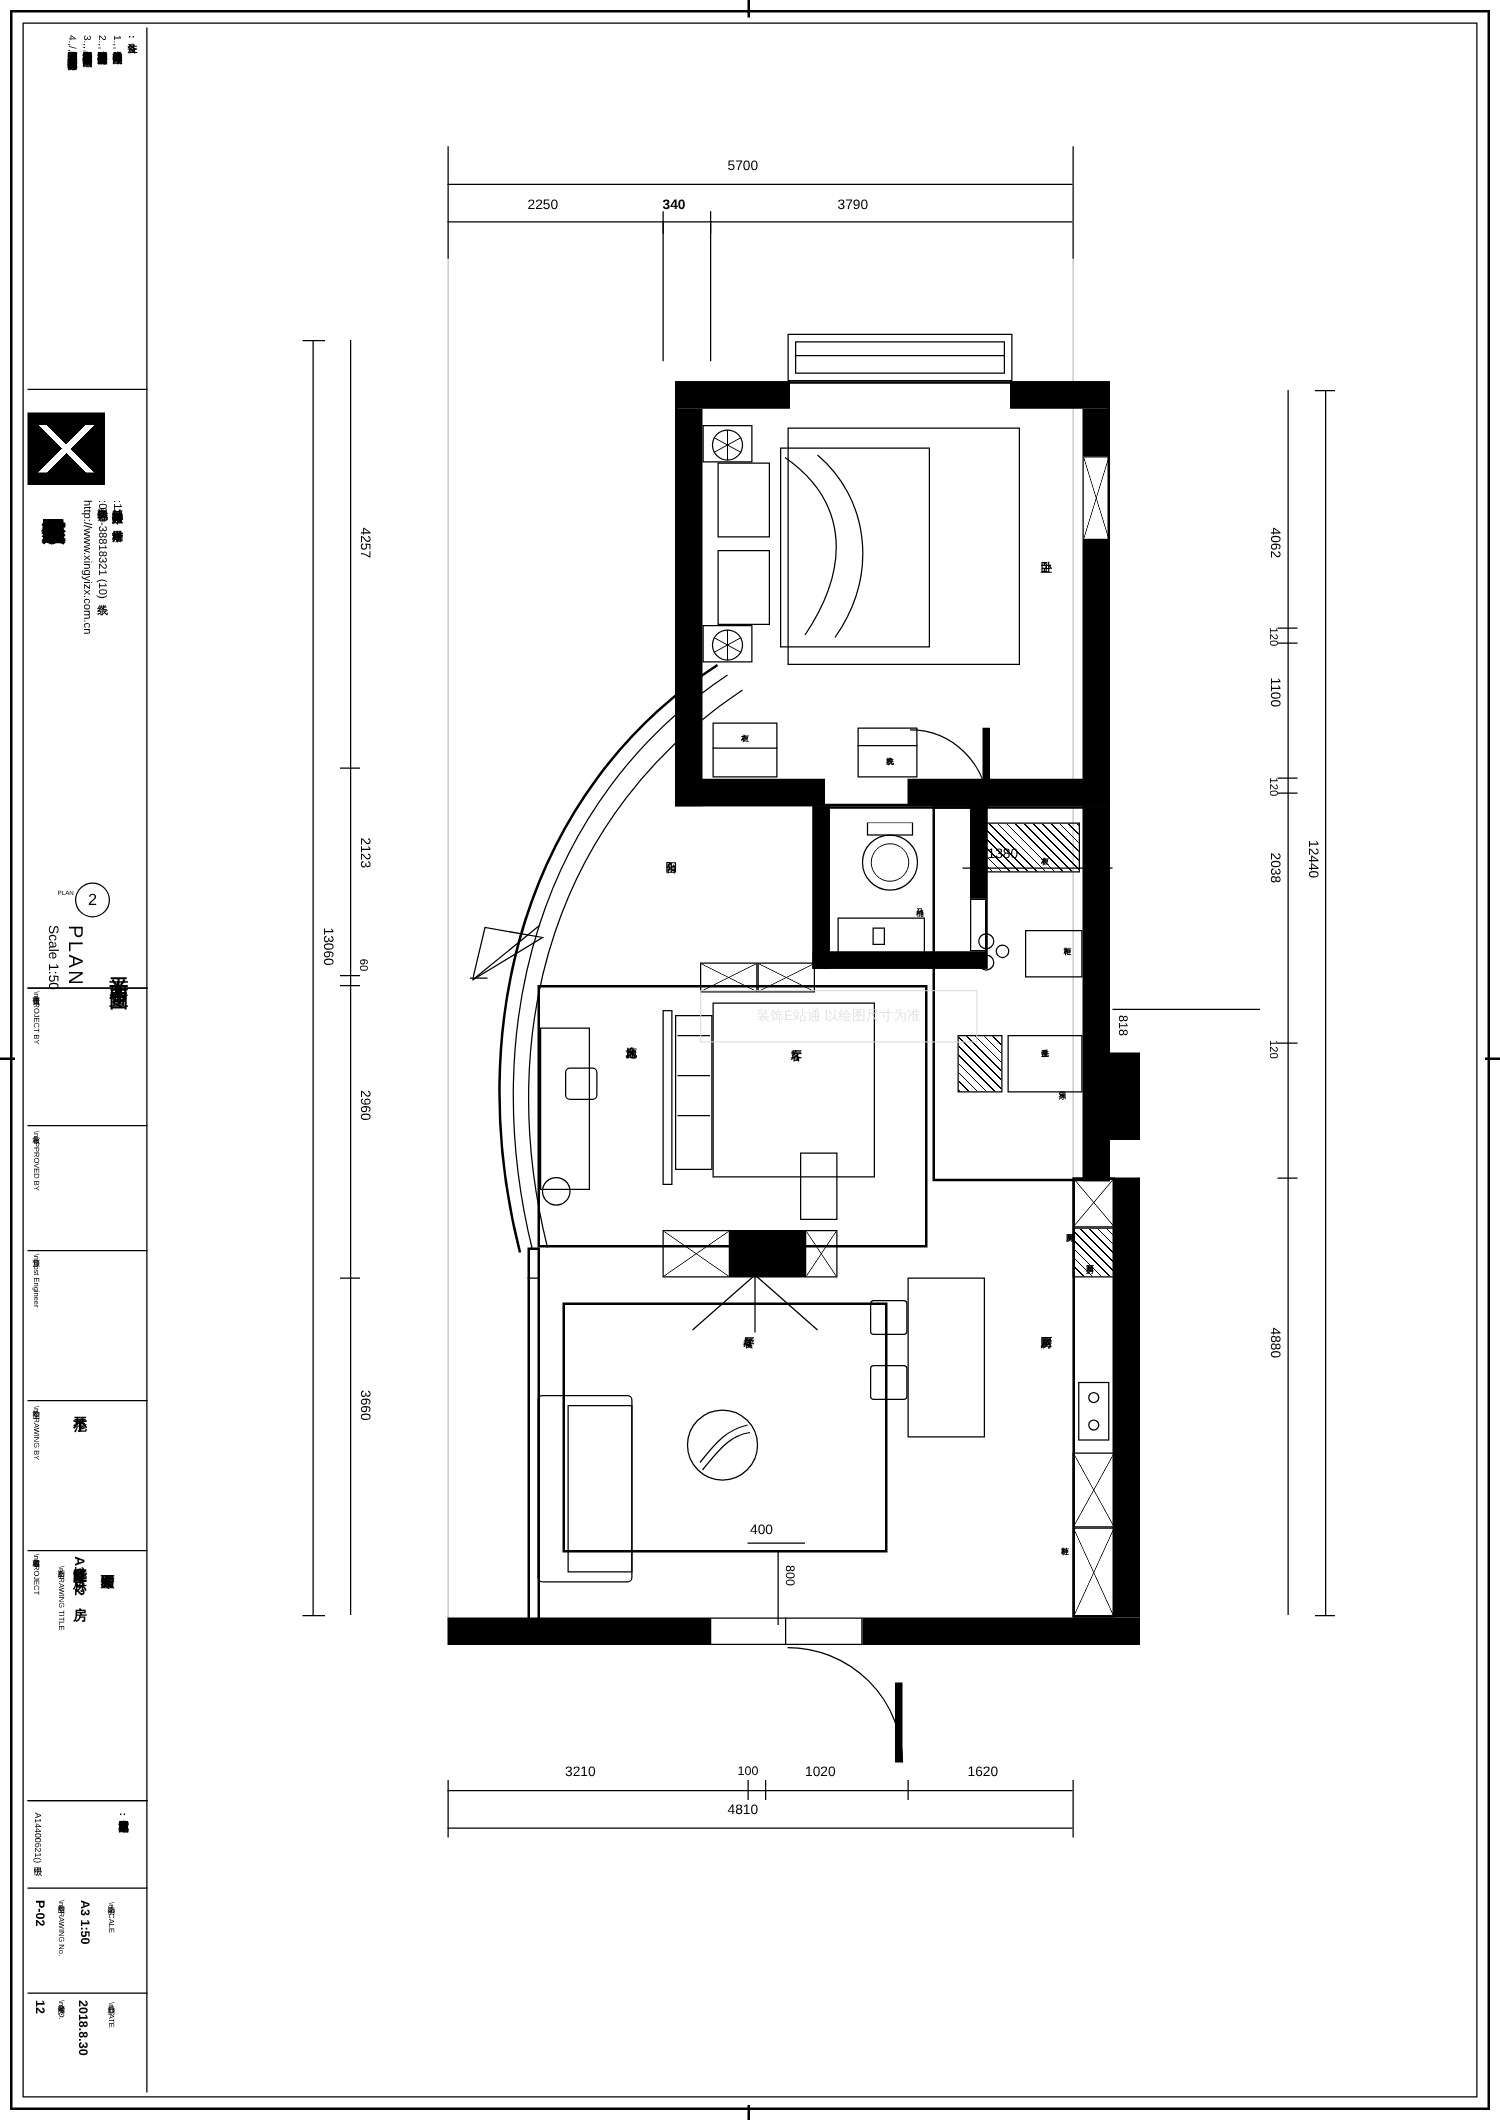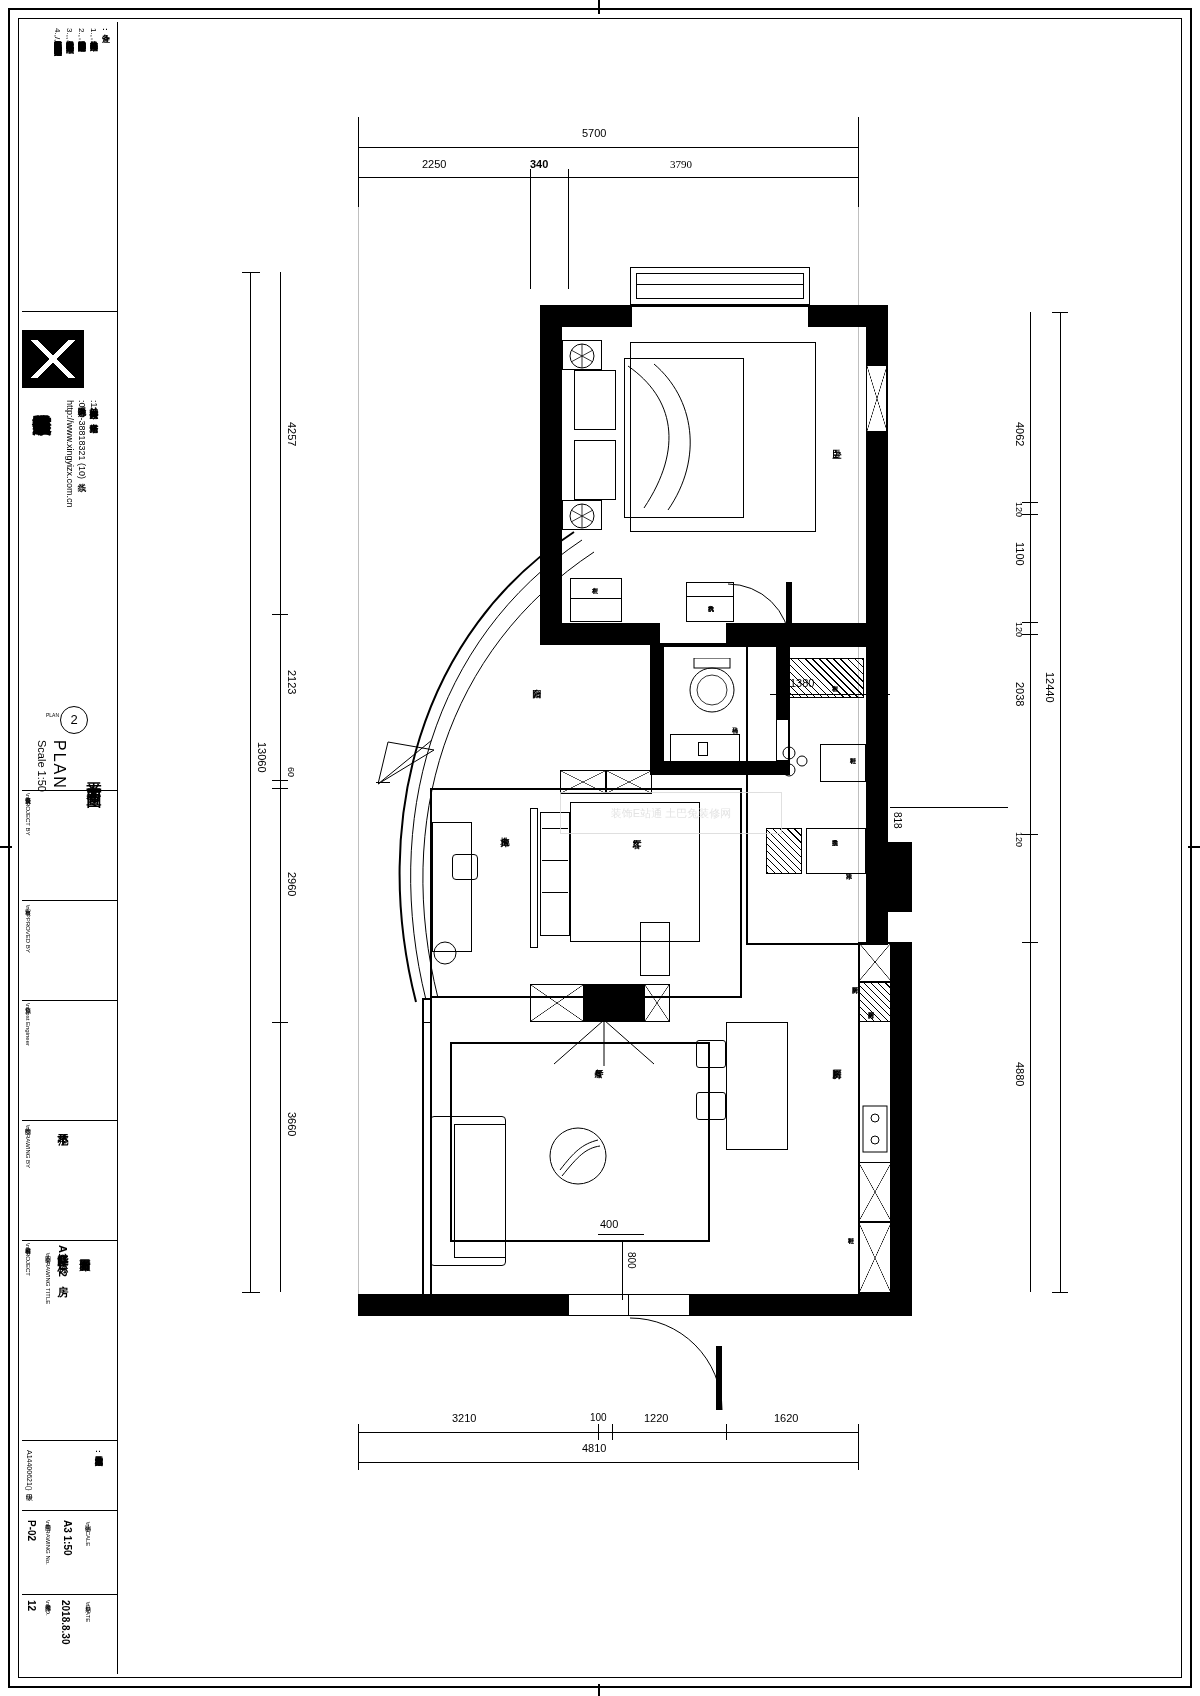--- a/index.html
+++ b/index.html
@@ -213,21 +213,21 @@
     <div class="exth" style="left:228px;top:125px;width:500px;"></div>
     <div class="extv" style="left:228px;top:95px;height:60px;"></div>
     <div class="extv" style="left:728px;top:95px;height:60px;"></div>
     <div class="dimtxt" style="left:452px;top:105px;">5700</div>
 
     <div class="exth" style="left:228px;top:155px;width:500px;"></div>
     <div class="extv" style="left:400px;top:147px;height:18px;"></div>
     <div class="extv" style="left:438px;top:147px;height:18px;"></div>
     <div class="dimtxt" style="left:292px;top:136px;">2250</div>
     <div class="dimtxt" style="left:400px;top:136px;font-weight:bold;">340</div>
-    <div class="dimtxt" style="left:540px;top:136px;font-family:Liberation Serif, serif;">3790</div>
+    <div class="dimtxt" style="left:540px;top:136px;">3790</div>
 
     <div class="extv" style="left:400px;top:155px;height:112px;"></div>
     <div class="extv" style="left:438px;top:155px;height:112px;"></div>
     <div class="extv" style="left:228px;top:155px;height:30px;"></div>
     <div class="extv" style="left:728px;top:155px;height:30px;"></div>
 
     <div class="extv" style="left:120px;top:250px;height:1020px;"></div>
     <div class="exth" style="left:112px;top:250px;width:18px;"></div>
     <div class="exth" style="left:112px;top:1270px;width:18px;"></div>
     <div class="dimtxt v" style="left:126px;top:720px;">
@@ -308,21 +308,21 @@
     <div class="dimtxt v" style="left:496px;top:1230px;">
       <div class="vtext" style="font-size:10px;">800</div>
     </div>
 
     <div class="exth" style="left:228px;top:1410px;width:500px;"></div>
     <div class="extv" style="left:468px;top:1402px;height:16px;"></div>
     <div class="extv" style="left:482px;top:1402px;height:16px;"></div>
     <div class="extv" style="left:596px;top:1402px;height:16px;"></div>
     <div class="dimtxt" style="left:322px;top:1390px;">3210</div>
     <div class="dimtxt" style="left:460px;top:1390px;font-size:10px;">100</div>
-    <div class="dimtxt" style="left:514px;top:1390px;">1220</div>
+    <div class="dimtxt" style="left:514px;top:1390px;">1020</div>
     <div class="dimtxt" style="left:644px;top:1390px;">1620</div>
 
     <div class="exth" style="left:228px;top:1440px;width:500px;"></div>
     <div class="extv" style="left:228px;top:1402px;height:46px;"></div>
     <div class="extv" style="left:728px;top:1402px;height:46px;"></div>
     <div class="dimtxt" style="left:452px;top:1420px;">4810</div>
 
     <div class="thin" style="left:500px;top:245px;width:180px;height:38px;"></div>
     <div class="thin" style="left:506px;top:251px;width:168px;height:26px;"></div>
     <div class="ln" style="left:506px;top:262px;width:168px;height:1px;"></div>
@@ -517,15 +517,15 @@
     <div class="ln" style="left:498px;top:1272px;width:1px;height:22px;"></div>
 
     <svg style="position:absolute;left:498px;top:1294px;width:98px;height:98px;">
       <path d="M2 2 A 92 92 0 0 1 94 94" fill="none" stroke="#000" stroke-width="1"></path>
       <rect x="88" y="30" width="6" height="64" fill="#000"></rect>
     </svg>
 
     <div class="ln" style="left:228px;top:185px;width:1px;height:1090px;opacity:.25;"></div>
     <div class="ln" style="left:728px;top:185px;width:1px;height:1090px;opacity:.25;"></div>
 
-    <div class="wm">装饰E站通 土巴兔装修网</div>
+    <div class="wm">装饰E站通 以绘图尺寸为准</div>
   </div>
 </div>
 
 </body></html>

